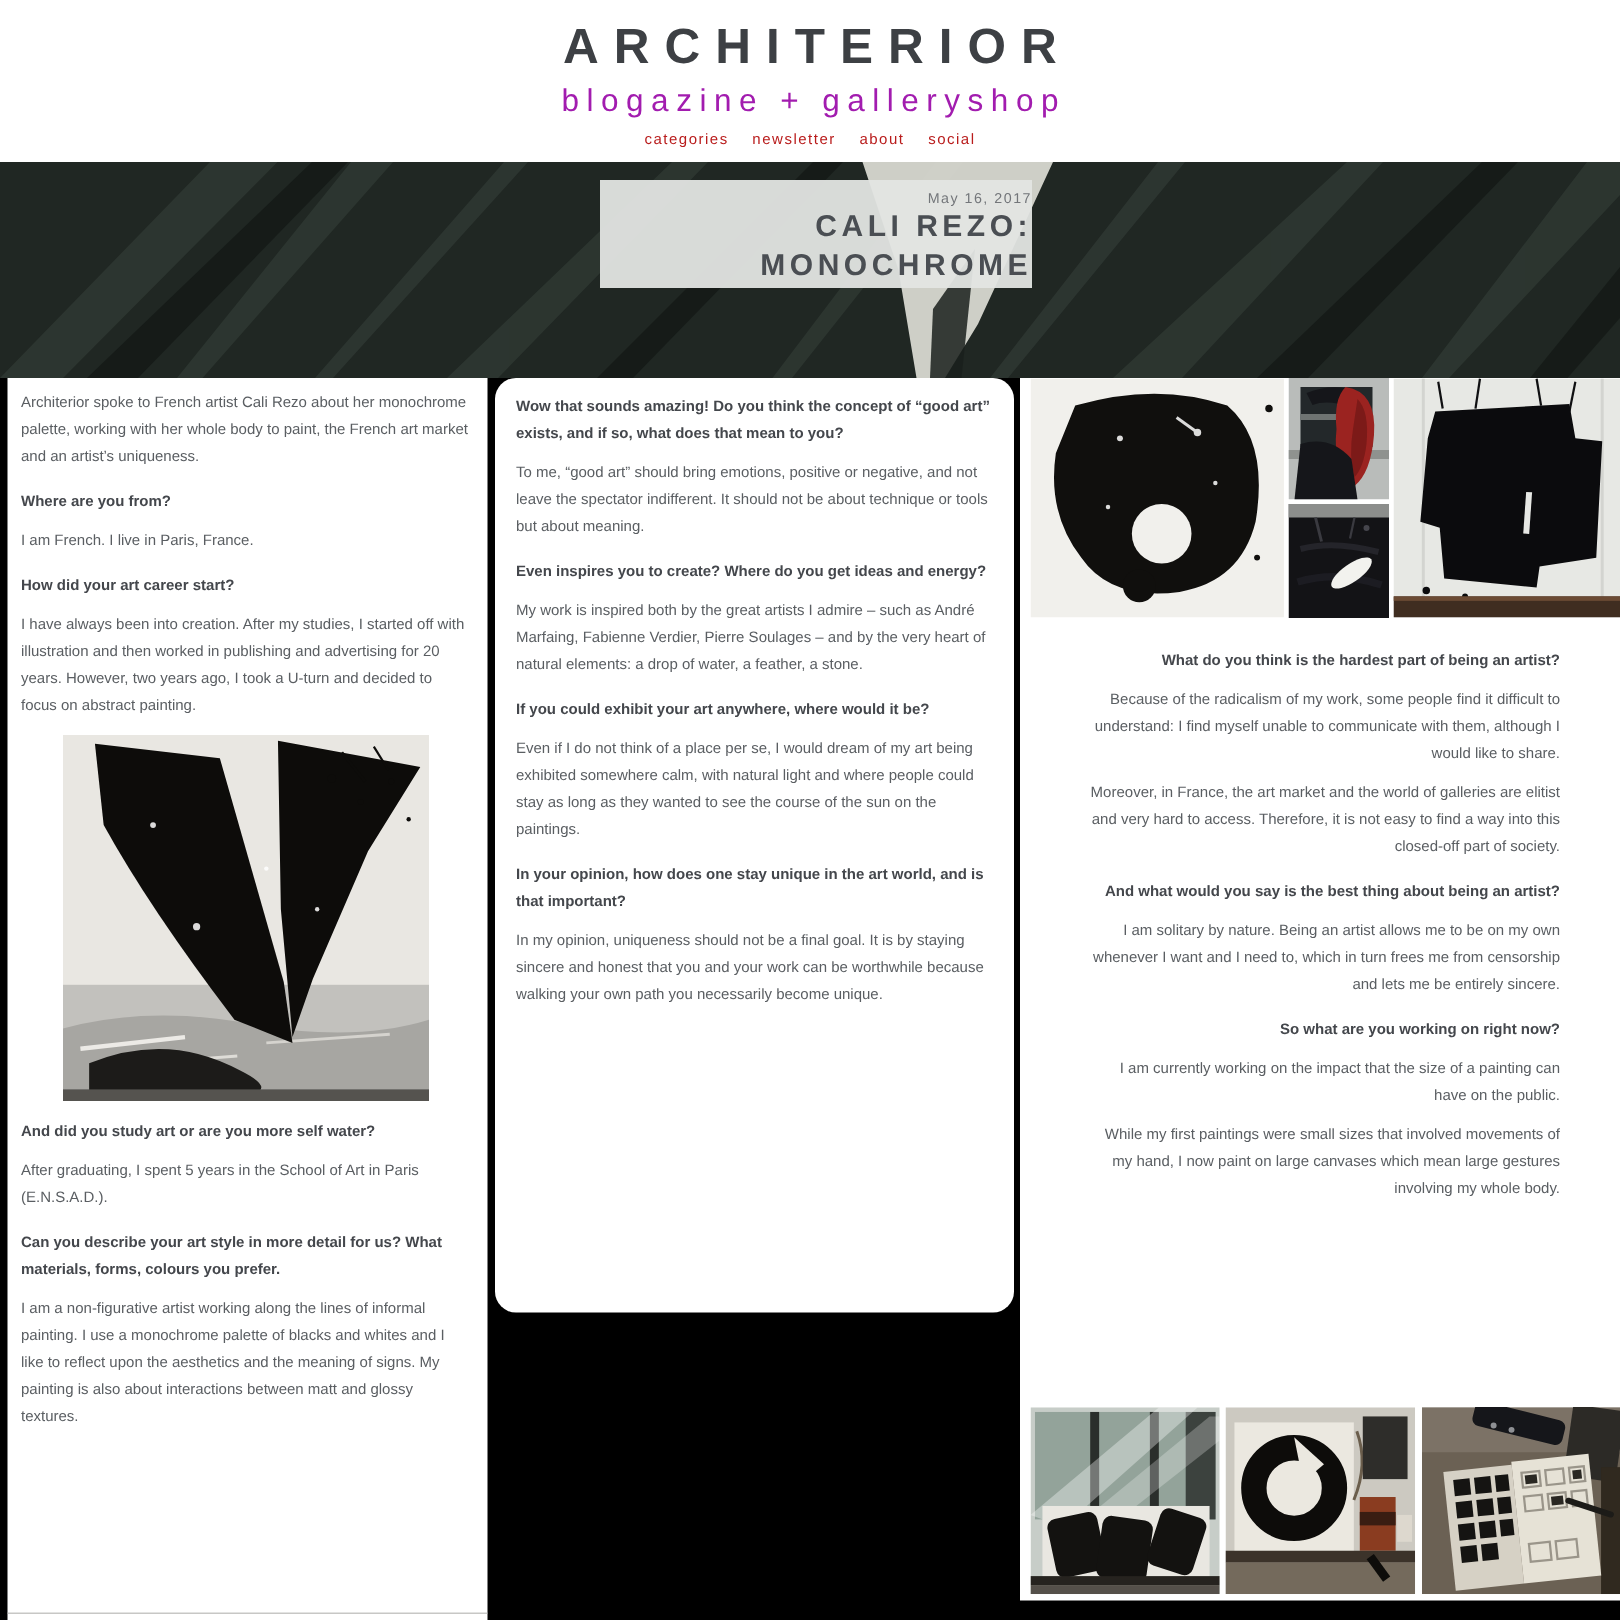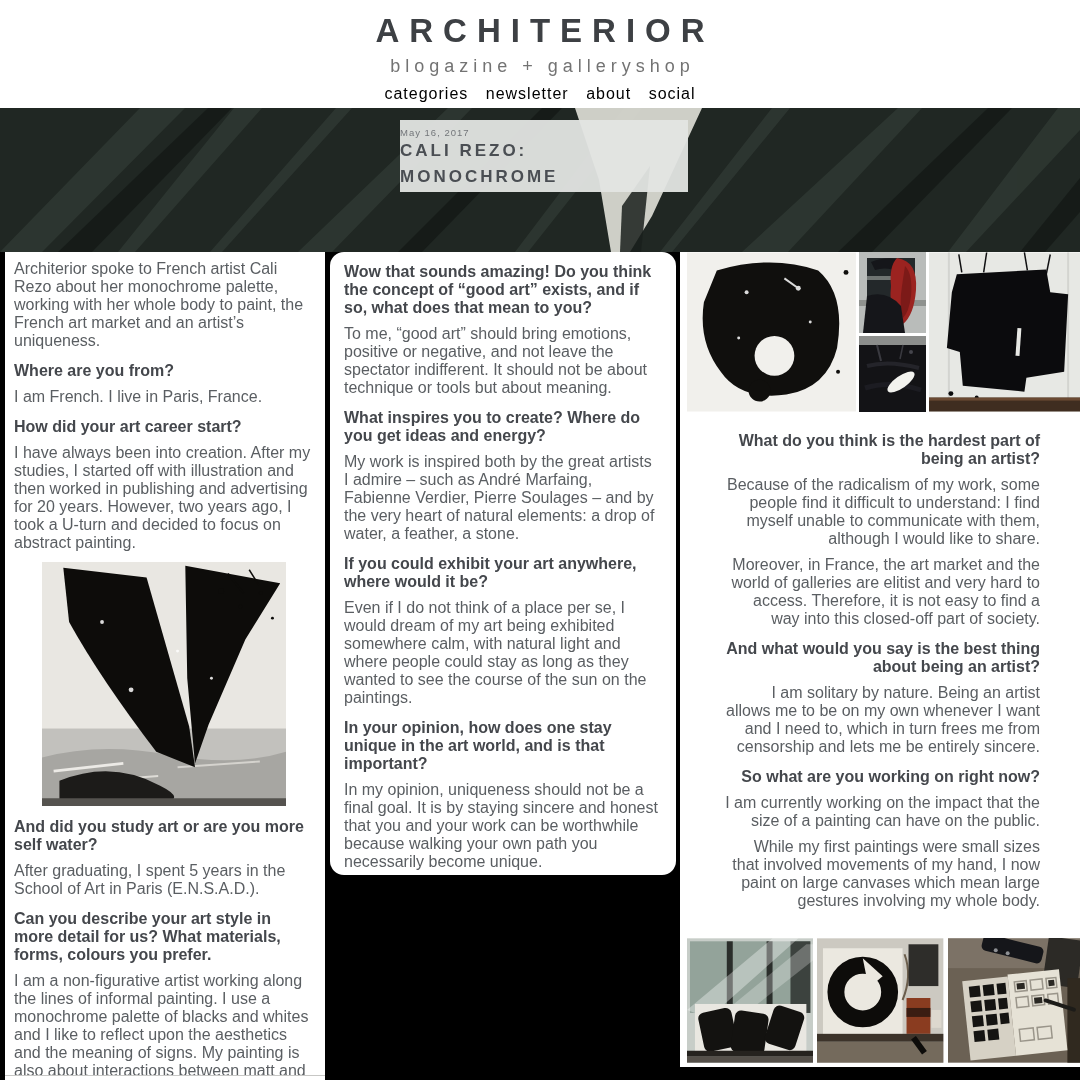--- a/index.html
+++ b/index.html
@@ -1,35 +1,35 @@
 <!DOCTYPE html>
 <html><head>
 <meta charset="utf-8">
 <style>
   html,body{margin:0;padding:0;background:#ffffff;}
   .page{position:relative;width:1080px;height:1080px;background:#fff;overflow:hidden;
         font-family:Liberation Sans, sans-serif;}
   
   .site-header{position:absolute;top:0;left:0;width:1080px;height:108px;background:#fff;text-align:center;}
   .site-title{padding-top:12px;font-size:33px;font-weight:700;letter-spacing:10px;color:#3d4044;text-indent:10px;cursor:pointer;}
-  .tagline{margin-top:6px;font-size:18px;letter-spacing:5px;color:#737373;text-indent:5px;}
-  .nav{margin-top:8px;font-size:16px;letter-spacing:1px;color:#000000;}
+  .tagline{margin-top:6px;font-size:21px;letter-spacing:5px;color:#a21caf;text-indent:5px;}
+  .nav{margin-top:8px;font-size:10px;letter-spacing:1px;color:#b91c1c;}
   .nav-item{margin:0 6px;cursor:pointer;}
   
   .main{position:absolute;top:108px;left:0;width:1080px;height:972px;background:#000;}
   
   .hero{position:absolute;top:0;left:0;width:1080px;height:144px;overflow:hidden;}
   .hero svg{display:block;}
   .title-card{position:absolute;left:400px;top:12px;width:288px;height:72px;
-              background:rgba(227,229,227,0.95);text-align:left;}
+              background:rgba(227,229,227,0.95);text-align:right;}
   .post-date{margin-top:7px;font-size:9.5px;letter-spacing:1px;color:#73767a;}
-  .post-title{font-size:17px;line-height:26px;font-weight:700;letter-spacing:3px;color:#4a4e53;}
+  .post-title{font-size:20px;line-height:26px;font-weight:700;letter-spacing:3px;color:#4a4e53;}
   
   .col{position:absolute;background:#fff;box-sizing:border-box;overflow:hidden;
-       font-size:16px;line-height:18px;color:#5a5e62;}
+       font-size:10px;line-height:18px;color:#5a5e62;}
   .col-left{left:5px;top:144px;width:320px;height:828px;padding:8px 12px 0 9px;}
   .col-mid{left:330px;top:144px;width:346px;height:623px;padding:11px 16px 0 14px;border-radius:14px;}
   .col-right{left:680px;top:144px;width:400px;height:815px;display:flex;flex-direction:column;padding:0;text-align:right;}
   p.q{font-weight:700;color:#44474c;margin:12px 0 8px;}
   p.a{color:#5a5e62;margin:0 0 8px;}
   .col p:first-child, .right-text p:first-child{margin-top:0;}
   
   .left-fig{margin:10px 0 12px 28px;width:244px;height:244px;}
   .left-fig svg{display:block;}
   .left-bottom-line{position:absolute;left:0;bottom:4px;width:320px;height:1px;background:#c7c7c5;}
@@ -129,21 +129,21 @@
       <p class="q">And did you study art or are you more self water?</p>
       <p class="a">After graduating, I spent 5 years in the School of Art in Paris (E.N.S.A.D.).</p>
       <p class="q">Can you describe your art style in more detail for us? What materials, forms, colours you prefer.</p>
       <p class="a">I am a non-figurative artist working along the lines of informal painting. I use a monochrome palette of blacks and whites and I like to reflect upon the aesthetics and the meaning of signs. My painting is also about interactions between matt and glossy textures.</p>
       <div class="left-bottom-line"></div>
     </section>
 
     <section class="col col-mid">
       <p class="q">Wow that sounds amazing! Do you think the concept of “good art” exists, and if so, what does that mean to you?</p>
       <p class="a">To me, “good art” should bring emotions, positive or negative, and not leave the spectator indifferent. It should not be about technique or tools but about meaning.</p>
-      <p class="q">What inspires you to create? Where do you get ideas and energy?</p>
+      <p class="q">Even inspires you to create? Where do you get ideas and energy?</p>
       <p class="a">My work is inspired both by the great artists I admire – such as André Marfaing, Fabienne Verdier, Pierre Soulages – and by the very heart of natural elements: a drop of water, a feather, a stone.</p>
       <p class="q">If you could exhibit your art anywhere, where would it be?</p>
       <p class="a">Even if I do not think of a place per se, I would dream of my art being exhibited somewhere calm, with natural light and where people could stay as long as they wanted to see the course of the sun on the paintings.</p>
       <p class="q">In your opinion, how does one stay unique in the art world, and is that important?</p>
       <p class="a">In my opinion, uniqueness should not be a final goal. It is by staying sincere and honest that you and your work can be worthwhile because walking your own path you necessarily become unique.</p>
     </section>
 
     <section class="col col-right">
 
       <div class="grid-top">

